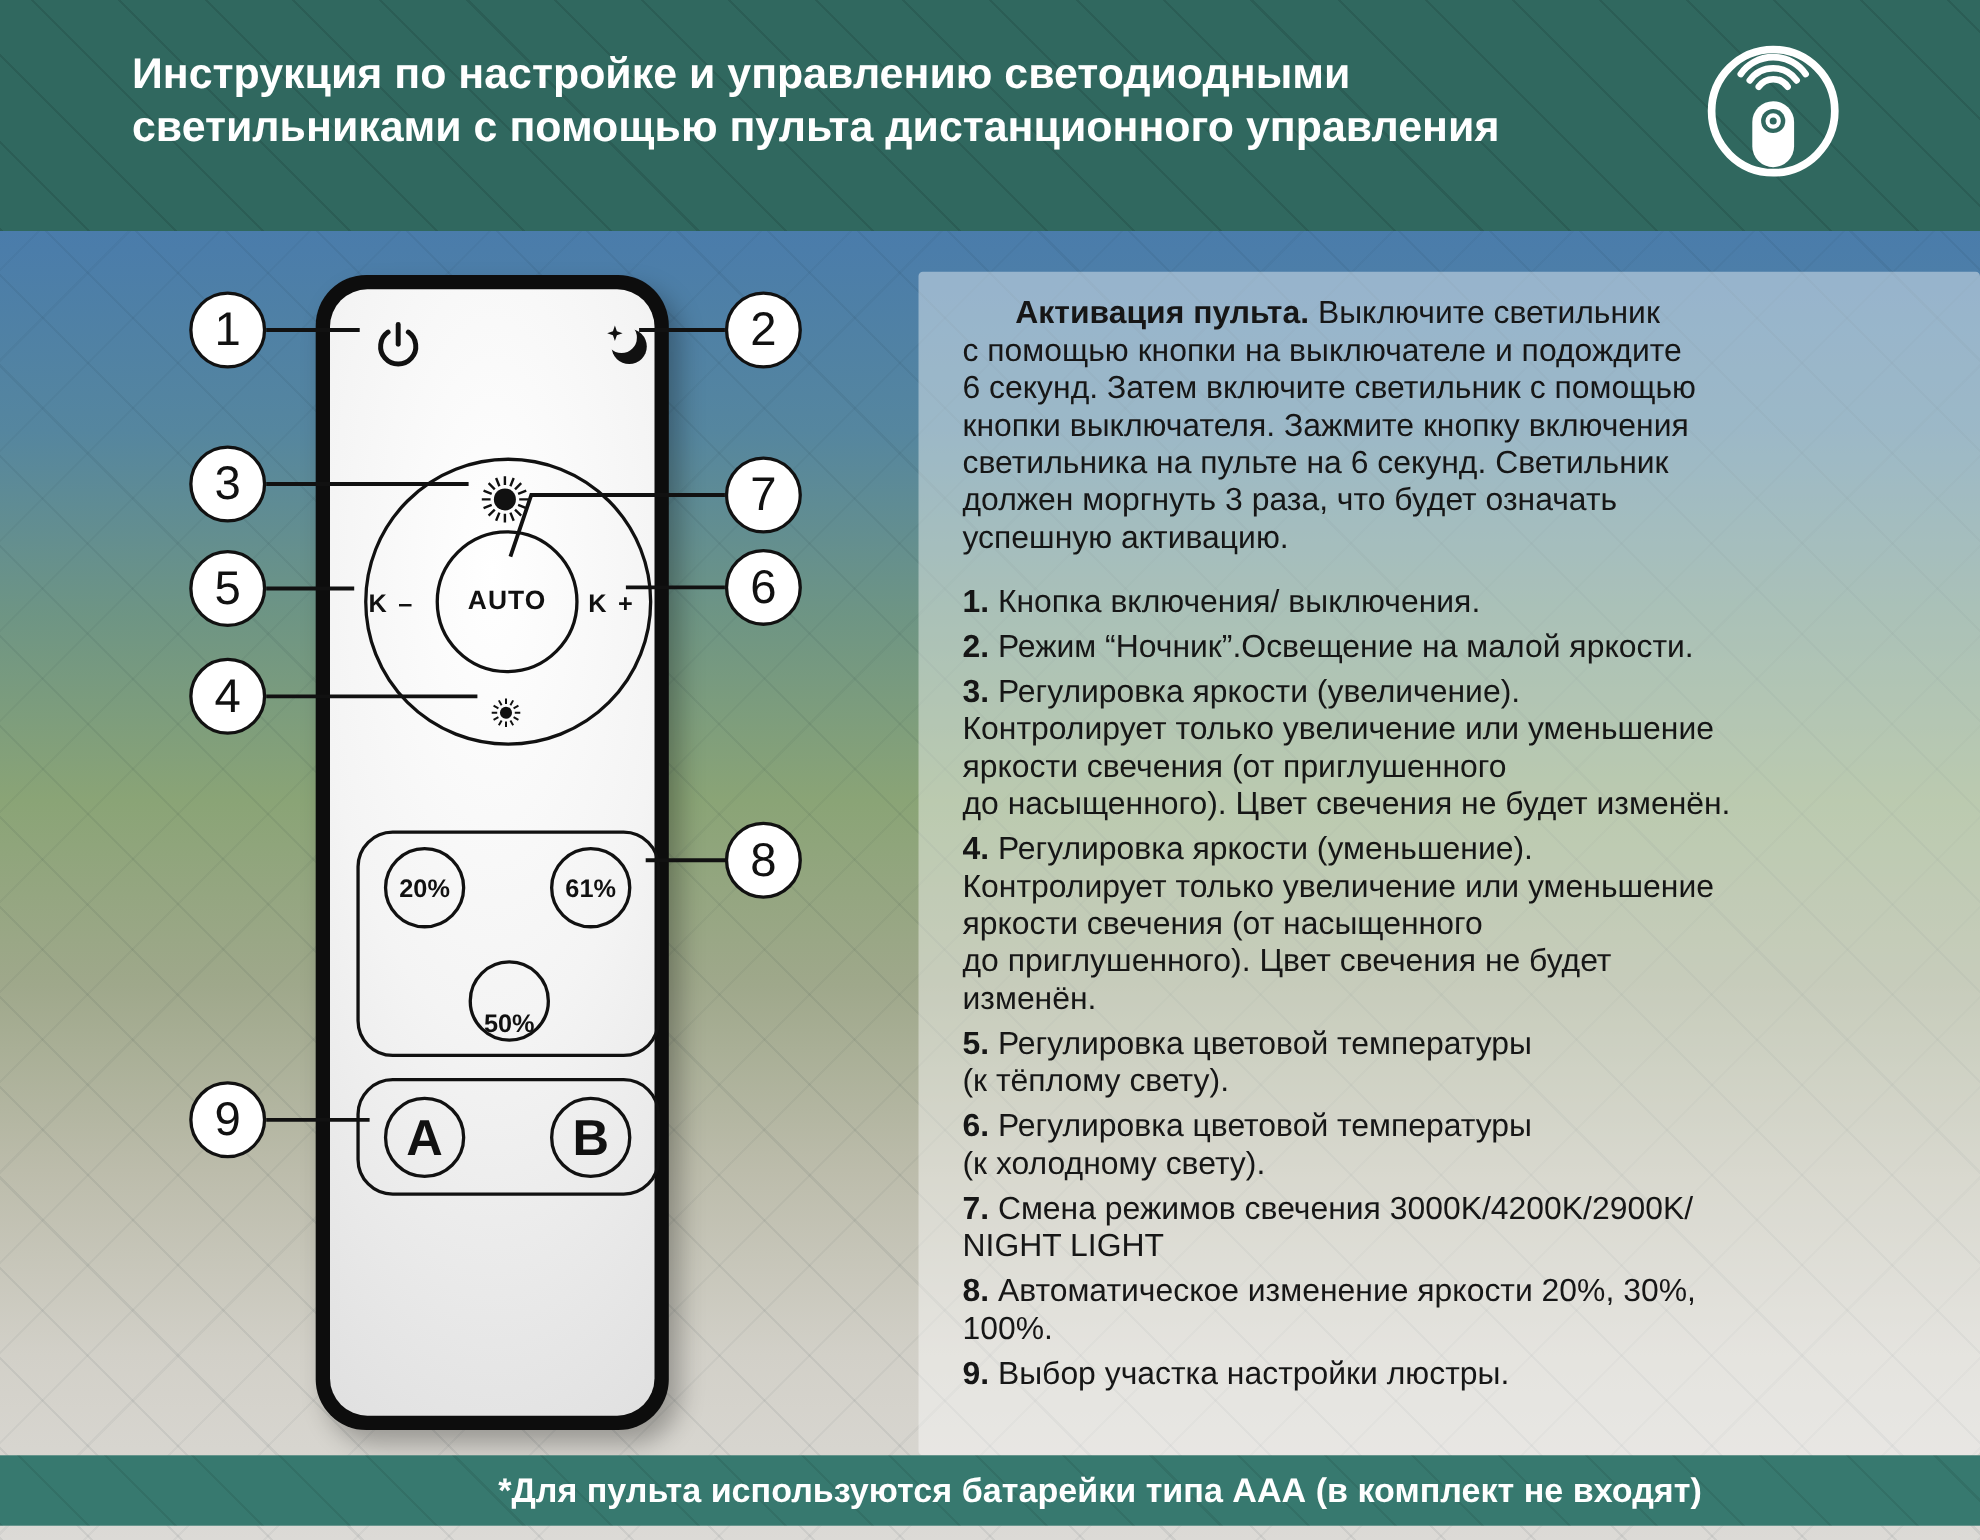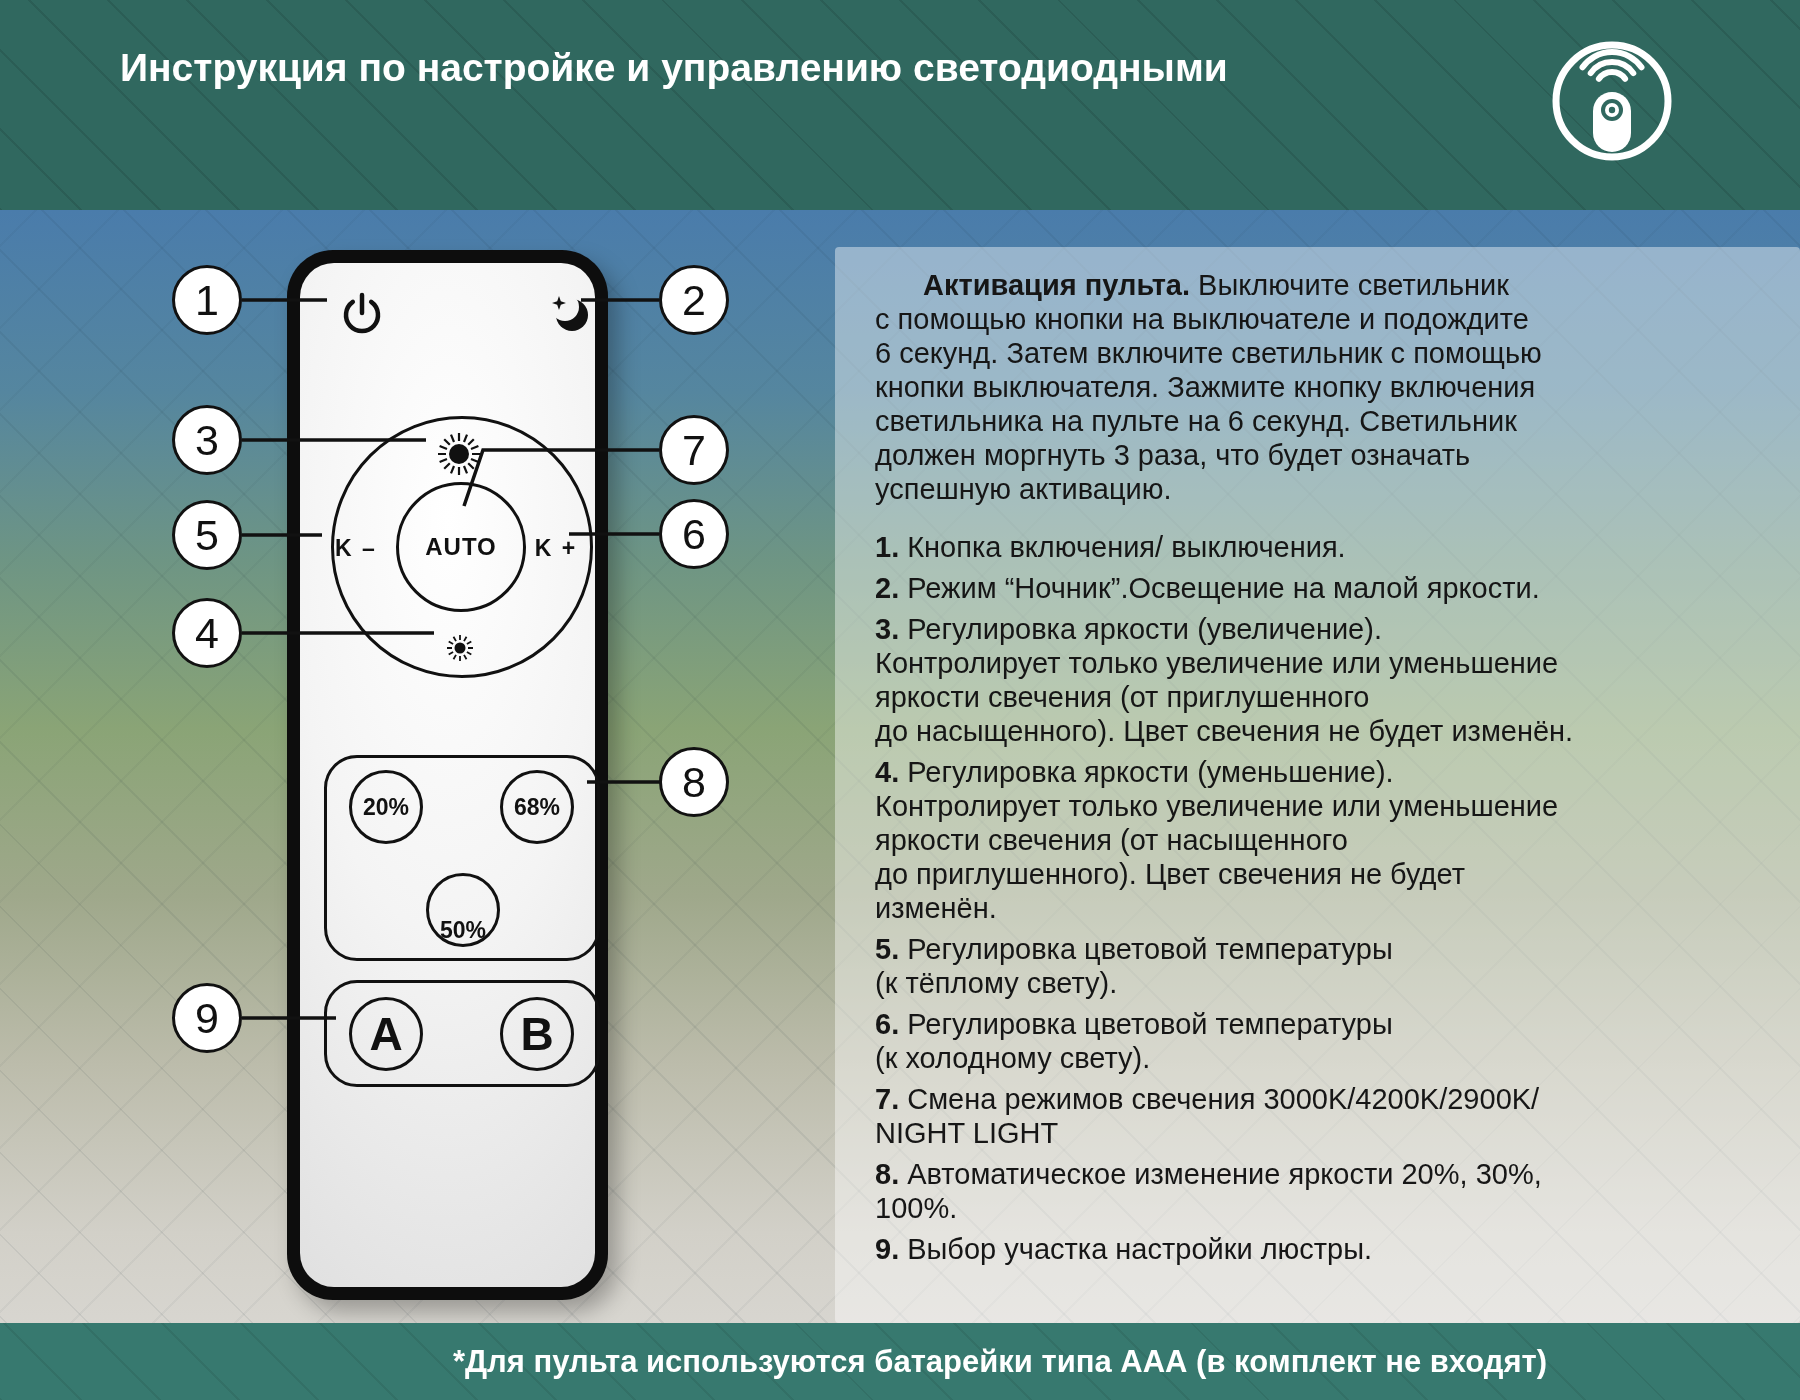--- a/index.html
+++ b/index.html
@@ -11,21 +11,21 @@
   .pattern{position:absolute;inset:0;pointer-events:none;
     background:
       repeating-linear-gradient(45deg, rgba(20,40,50,.07) 0 2px, transparent 2px 58px),
       repeating-linear-gradient(-45deg, rgba(20,40,50,.045) 0 2px, transparent 2px 58px);}
   
   .band{position:absolute;left:0;width:1800px;
     background:
       repeating-linear-gradient(45deg, rgba(0,0,0,.10) 0 2px, transparent 2px 56px),
       #30685f;}
   .header{top:0;height:210px;}
-  .footer{top:1323px;height:77px;background:
+  .footer{top:1323px;height:64px;background:
       repeating-linear-gradient(45deg, rgba(0,0,0,.08) 0 2px, transparent 2px 56px),
       #37796f;display:flex;align-items:center;justify-content:center;padding-left:200px;box-sizing:border-box;}
   .header-title{padding:44px 0 0 120px;font-size:39px;line-height:48px;font-weight:bold;color:#ffffff;}
   .footer-note{font-size:31px;font-weight:bold;color:#ffffff;}
   .header-icon{position:absolute;left:1551px;top:40px;}
   
   .panel{position:absolute;left:835px;top:247px;width:965px;height:1076px;
          background:rgba(255,255,255,.42);border-radius:4px;}
   .panel-text{position:absolute;left:875px;top:268px;width:830px;color:#161616;
               font-size:29px;line-height:34px;}
@@ -56,20 +56,21 @@
 </style>
 </head>
 <body>
 
 <div class="stage">
   <div class="pattern"></div>
 
   <div class="band header">
     <div class="header-title">
       <div>Инструкция по настройке и управлению светодиодными</div>
+      <div>светильниками с помощью пульта дистанционного управления</div>
     </div>
     <svg class="header-icon" width="122" height="122" viewBox="0 0 122 122">
       <circle cx="61" cy="61" r="56" fill="none" stroke="#ffffff" stroke-width="7"></circle>
       <rect x="42" y="52" width="38" height="60" rx="19" fill="#ffffff"></rect>
       <circle cx="61" cy="70" r="11" fill="#30685f"></circle>
       <circle cx="61" cy="70" r="7" fill="#ffffff"></circle>
       <circle cx="61" cy="70" r="3.2" fill="#30685f"></circle>
       <path d="M47.9 38.8 A16 16 0 0 1 74.1 38.8" fill="none" stroke="#fff" stroke-width="6" stroke-linecap="round"></path>
       <path d="M39.7 33.1 A26 26 0 0 1 82.3 33.1" fill="none" stroke="#fff" stroke-width="6" stroke-linecap="round"></path>
       <path d="M31.5 27.3 A36 36 0 0 1 90.5 27.3" fill="none" stroke="#fff" stroke-width="6" stroke-linecap="round"></path>
@@ -115,21 +116,21 @@
                  M21 10.1 L23.5 5.7 M23.9 13 L28.3 10.5" stroke="#111" stroke-width="1.8"></path>
       </svg>
       <div class="k-label" style="left:16px;top:270px;">K –</div>
       <div class="k-label" style="left:216px;top:270px;">K +</div>
 
       <div class="group" style="left:24px;top:492px;width:276px;height:206px;"></div>
       <div class="ring" style="left:49px;top:507px;width:74px;height:74px;">
         <span class="pct-label">20%</span>
       </div>
       <div class="ring" style="left:200px;top:507px;width:74px;height:74px;">
-        <span class="pct-label">68%</span>
+        <span class="pct-label">61%</span>
       </div>
       <div class="ring" style="left:126px;top:610px;width:74px;height:74px;align-items:flex-end;">
         <span class="pct-label">50%</span>
       </div>
 
       <div class="group" style="left:24px;top:717px;width:276px;height:107px;"></div>
       <div class="ring" style="left:49px;top:734px;width:74px;height:74px;">
         <span class="zone-label">A</span>
       </div>
       <div class="ring" style="left:200px;top:734px;width:74px;height:74px;">

